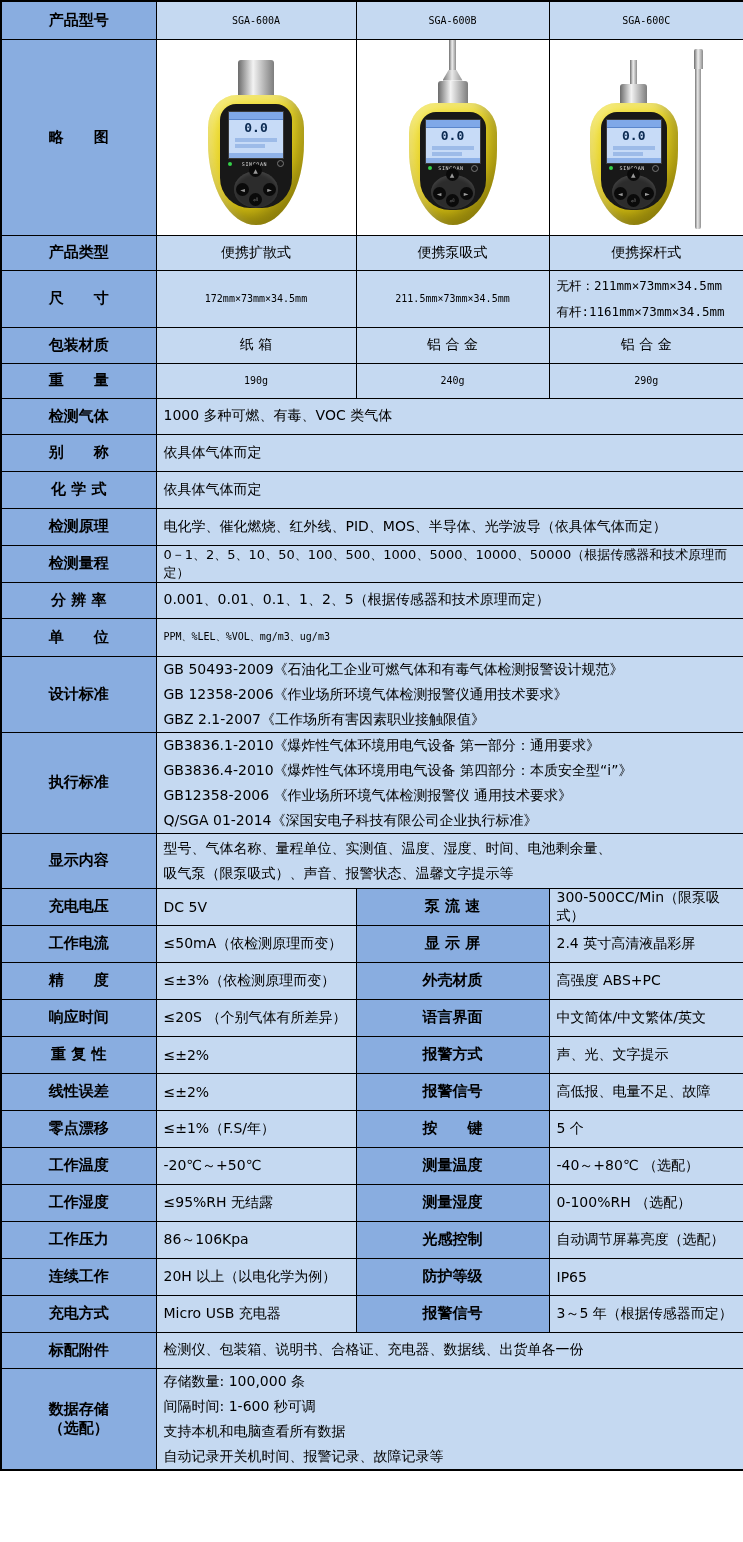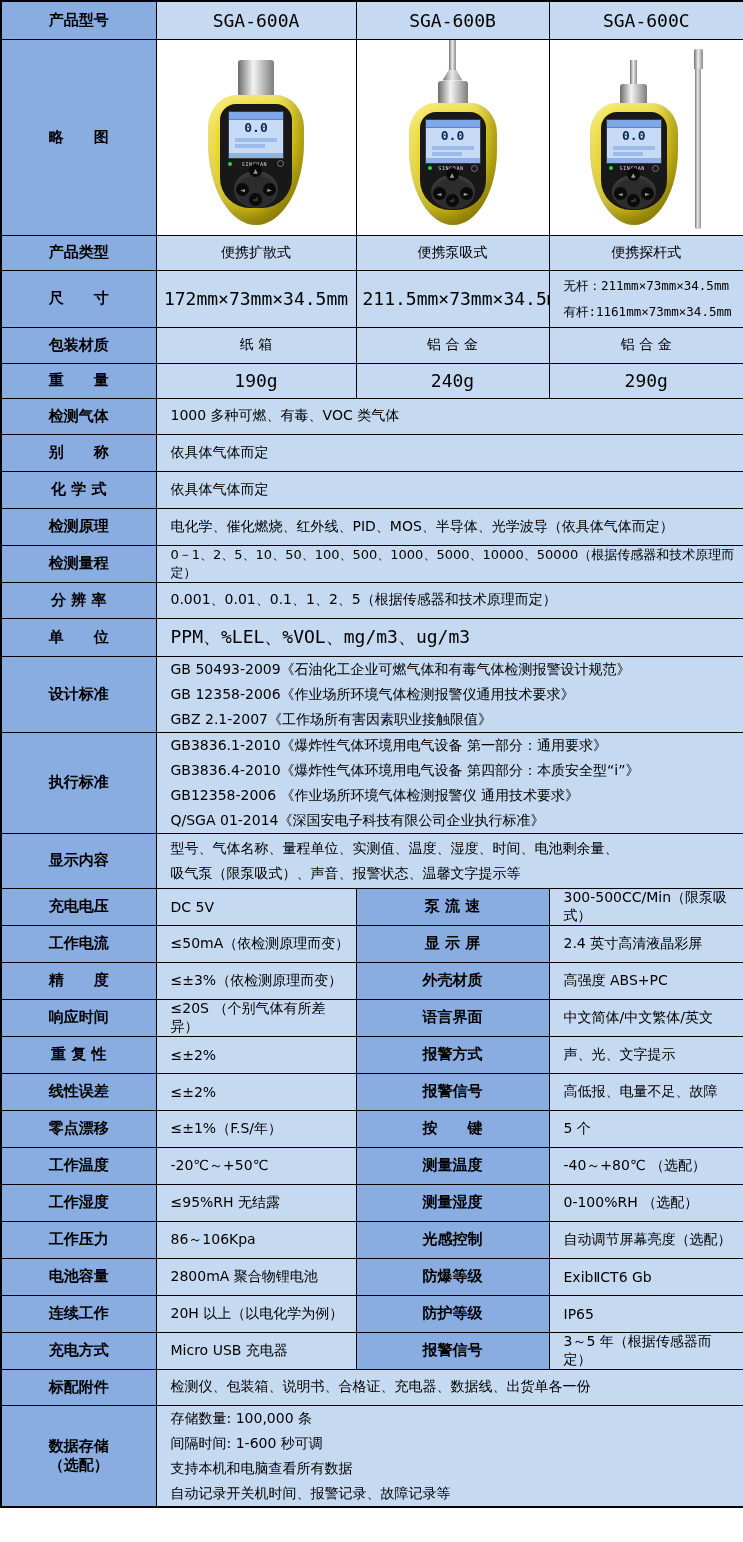--- a/index.html
+++ b/index.html
@@ -2,22 +2,22 @@
 <html><head>
 <meta charset="utf-8">
 <style>
   html,body { margin:0; padding:0; background:#fff; }
   body { width:743px; font-family:"DejaVu Sans", sans-serif; color:#000; }
   table { width:743px; border-collapse:collapse; table-layout:fixed; border:2px solid #000; }
   td { border:1px solid #000; padding:0 6px; overflow:hidden; vertical-align:middle; font-size:14px; }
   .lbl { background:#89ADE0; font-weight:bold; text-align:center; font-size:15px; padding:0 2px;margin-top:8px; }
   .val { background:#C5D9F1; }
   .c { text-align:center; }
-  .l { text-align:left; padding-left:14px; }
-  .mono { font-family:"DejaVu Sans Mono","DejaVu Sans",monospace; font-size:18px; }
+  .l { text-align:left; padding-left:7px; }
+  .mono { font-family:"DejaVu Sans Mono","DejaVu Sans",monospace; font-size:10px; }
   .lines div { line-height:25px; white-space:nowrap; }
   .r38{height:38px}.r197{height:145px}.r35{height:35px}.r57{height:57px}
   .r36{height:36px}.r37{height:37px}.r76{height:76px}.r100{height:100px}.r55{height:55px}
   .sizec div { line-height:26px; white-space:nowrap; font-family:"DejaVu Sans Mono","DejaVu Sans",monospace; font-size:12.5px; }
 
   
   .devcell { background:#fff; padding:0; }
   .devwrap { height:195px; display:flex; align-items:flex-end; justify-content:center; gap:16px; }
   .dev { display:flex; flex-direction:column; align-items:center; margin-bottom:10px; }
   .probe-rod { width:7px; height:42px; background:linear-gradient(90deg,#6e6e6e,#eeeeee 45%,#8d8d8d); }
@@ -318,26 +318,20 @@
     <td class="lbl">测量湿度</td>
     <td class="val l">0-100%RH （选配）</td>
   </tr>
   <tr class="r37">
     <td class="lbl">工作压力</td>
     <td class="val l">86～106Kpa</td>
     <td class="lbl">光感控制</td>
     <td class="val l">自动调节屏幕亮度（选配）</td>
   </tr>
   <tr class="r37">
-    <td class="lbl">电池容量</td>
-    <td class="val l">2800mA 聚合物锂电池</td>
-    <td class="lbl">防爆等级</td>
-    <td class="val l">ExibⅡCT6 Gb</td>
-  </tr>
-  <tr class="r37">
     <td class="lbl">连续工作</td>
     <td class="val l">20H 以上（以电化学为例）</td>
     <td class="lbl">防护等级</td>
     <td class="val l">IP65</td>
   </tr>
   <tr class="r37">
     <td class="lbl">充电方式</td>
     <td class="val l">Micro USB 充电器</td>
     <td class="lbl">报警信号</td>
     <td class="val l">3～5 年（根据传感器而定）</td>

